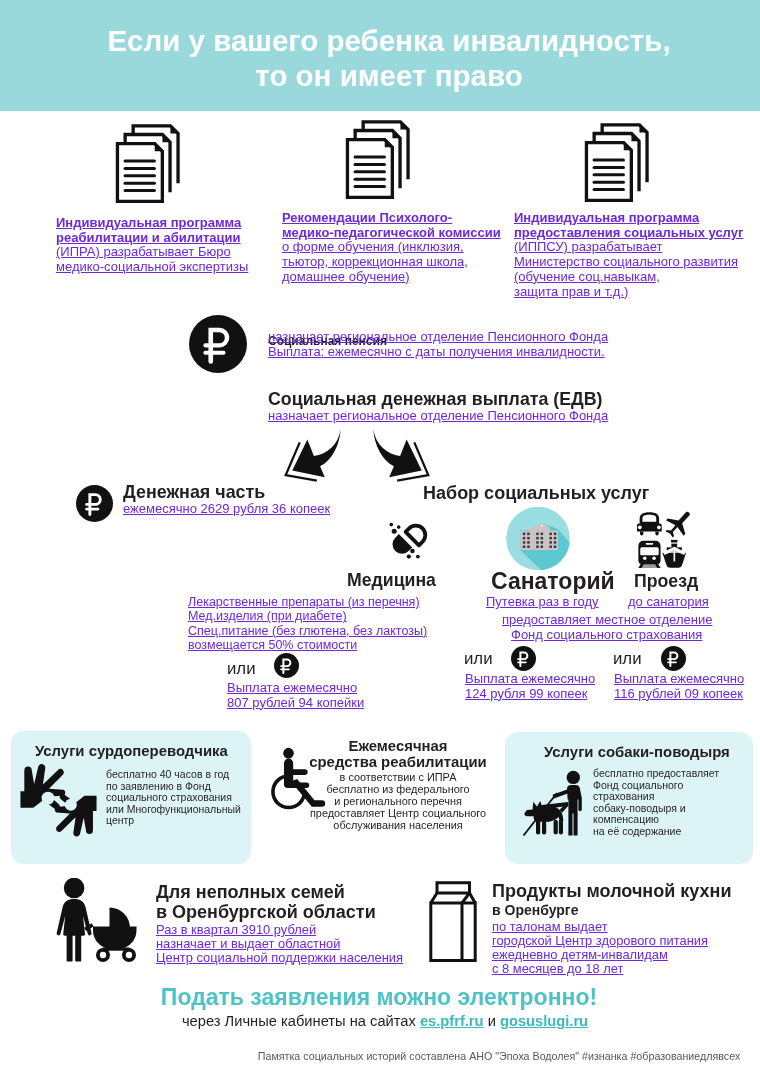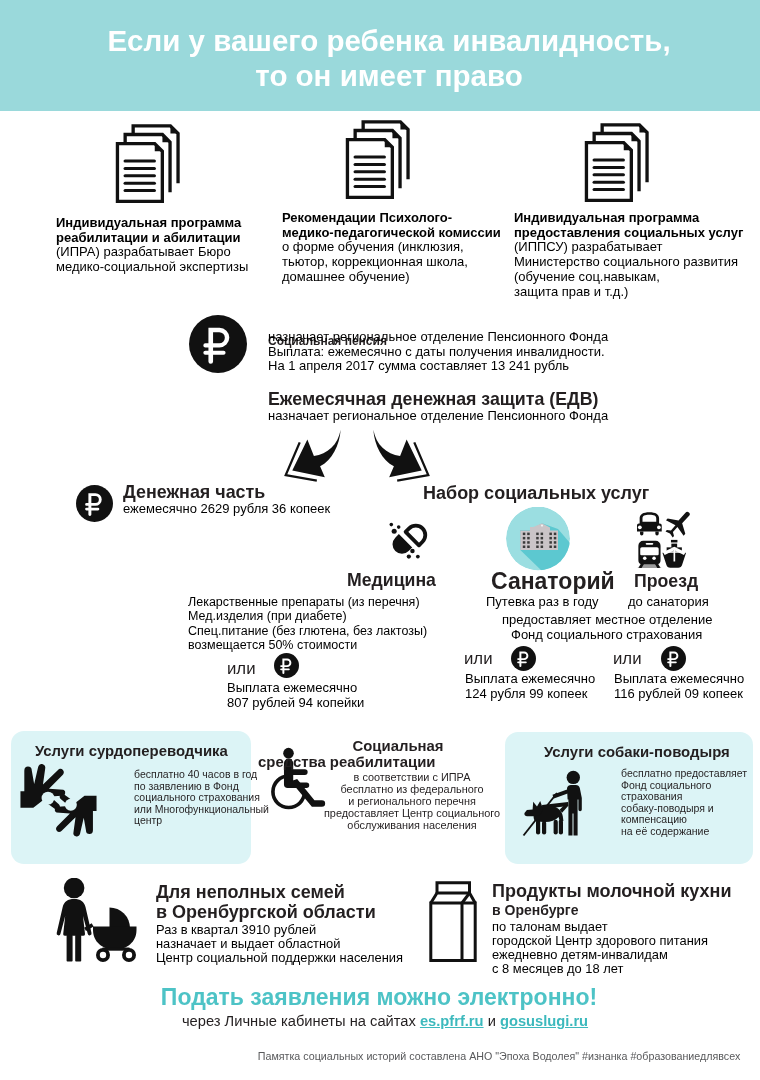--- a/index.html
+++ b/index.html
@@ -6,33 +6,33 @@
   html,body{margin:0;padding:0;}
   body{width:760px;height:1080px;background:#ffffff;font-family:"Liberation Sans",sans-serif;overflow:hidden;}
   .page{position:relative;width:760px;height:1080px;color:#231f20;}
 
   
   .hdr{position:absolute;left:0;top:0;width:760px;height:111px;background:#9ad9db;}
   .hdr-title{position:absolute;left:9px;top:23px;width:760px;text-align:center;color:#ffffff;
              font-weight:bold;font-size:29.5px;line-height:35px;}
 
   
-  .tb{position:absolute;font-size:13px;line-height:14.7px;color:#000000;white-space:nowrap;}
+  .tb{position:absolute;font-size:13px;line-height:14.7px;color:#6d28d9;white-space:nowrap;text-decoration:underline;}
   .tb .h{font-weight:bold;display:block;}
   .tb .n{display:block;}
   .ic{position:absolute;}
 
   
   .ttl{position:absolute;font-weight:bold;white-space:nowrap;color:#231f20;}
 
   
   .card{position:absolute;border-radius:13px;background:#dcf4f6;}
   .ctitle{position:absolute;font-weight:bold;font-size:14.9px;line-height:14.9px;white-space:nowrap;color:#231f20;}
   .ctext{position:absolute;font-size:10.5px;line-height:11.6px;white-space:nowrap;color:#231f20;}
-  .ctext span{display:block;margin-left:28px;}
+  .ctext span{display:block;}
 
   
   .foot-h{position:absolute;left:-1px;top:986px;width:760px;text-align:center;color:#4dc3c6;
           font-weight:bold;font-size:23px;line-height:23px;}
   .foot-s{position:absolute;left:5px;top:1013px;width:760px;text-align:center;color:#231f20;font-size:14.7px;line-height:16px;}
   .foot-s .lnk{color:#3cb9bd;text-decoration:underline;font-weight:bold;}
   .foot-c{position:absolute;left:119px;top:1050px;width:760px;text-align:center;color:#58595b;font-size:10.7px;line-height:12px;}
 </style>
 </head>
 <body>
@@ -272,24 +272,23 @@
     <span class="n">защита прав и т.д.)</span>
   </div>
 
   <svg class="ic" style="left:189px;top:315px;width:58px;height:58px">
       <use href="#sym-ruble"></use>
     </svg>
   <div class="ttl" style="left:268px;top:333px;font-size:12px;line-height:17.8px">Социальная пенсия</div>
   <div class="tb" style="left:268px;top:330px">
     <span class="n">назначает региональное отделение Пенсионного Фонда</span>
     <span class="n">Выплата: ежемесячно с даты получения инвалидности.</span>
-    <span class="n">На 1 апреля 2017 сумма составляет 13 241 рубль</span>
-  </div>
-
-  <div class="ttl" style="left:268px;top:391px;font-size:17.8px;line-height:17.8px">Ежемесячная денежная защита (ЕДВ)</div>
+  </div>
+
+  <div class="ttl" style="left:268px;top:391px;font-size:17.8px;line-height:17.8px">Социальная денежная выплата (ЕДВ)</div>
   <div class="tb" style="left:268px;top:409px">
     <span class="n">назначает региональное отделение Пенсионного Фонда</span>
   </div>
 
   <svg class="ic" style="left:283px;top:428px;width:60px;height:55px;transform:scaleX(-1)">
       <use href="#sym-arrow"></use>
     </svg>
   <svg class="ic" style="left:371px;top:428px;width:60px;height:55px">
       <use href="#sym-arrow"></use>
     </svg>
@@ -374,22 +373,22 @@
     <span>бесплатно 40 часов в год</span>
     <span>по заявлению в Фонд</span>
     <span>социального страхования</span>
     <span>или Многофункциональный</span>
     <span>центр</span>
   </div>
 
   <svg class="ic" style="left:271px;top:747px;width:57px;height:64px">
       <use href="#sym-wheelchair"></use>
     </svg>
-  <div class="ctitle" style="left:258px;top:739px;width:280px;text-align:center">Социальная</div>
-  <div class="ctitle" style="left:258px;top:755px;width:280px;text-align:left">средства реабилитации</div>
+  <div class="ctitle" style="left:258px;top:739px;width:280px;text-align:center">Ежемесячная</div>
+  <div class="ctitle" style="left:258px;top:755px;width:280px;text-align:center">средства реабилитации</div>
   <div class="ctext" style="left:258px;top:771px;width:280px;text-align:center;font-size:10.9px;line-height:12.1px">
     <span>в соответствии с ИПРА</span>
     <span>бесплатно из федерального</span>
     <span>и регионального перечня</span>
     <span>предоставляет Центр социального</span>
     <span>обслуживания населения</span>
   </div>
 
   <div class="card" style="left:505px;top:732px;width:248px;height:132px"></div>
   <div class="ctitle" style="left:544px;top:745px">Услуги собаки-поводыря</div>

